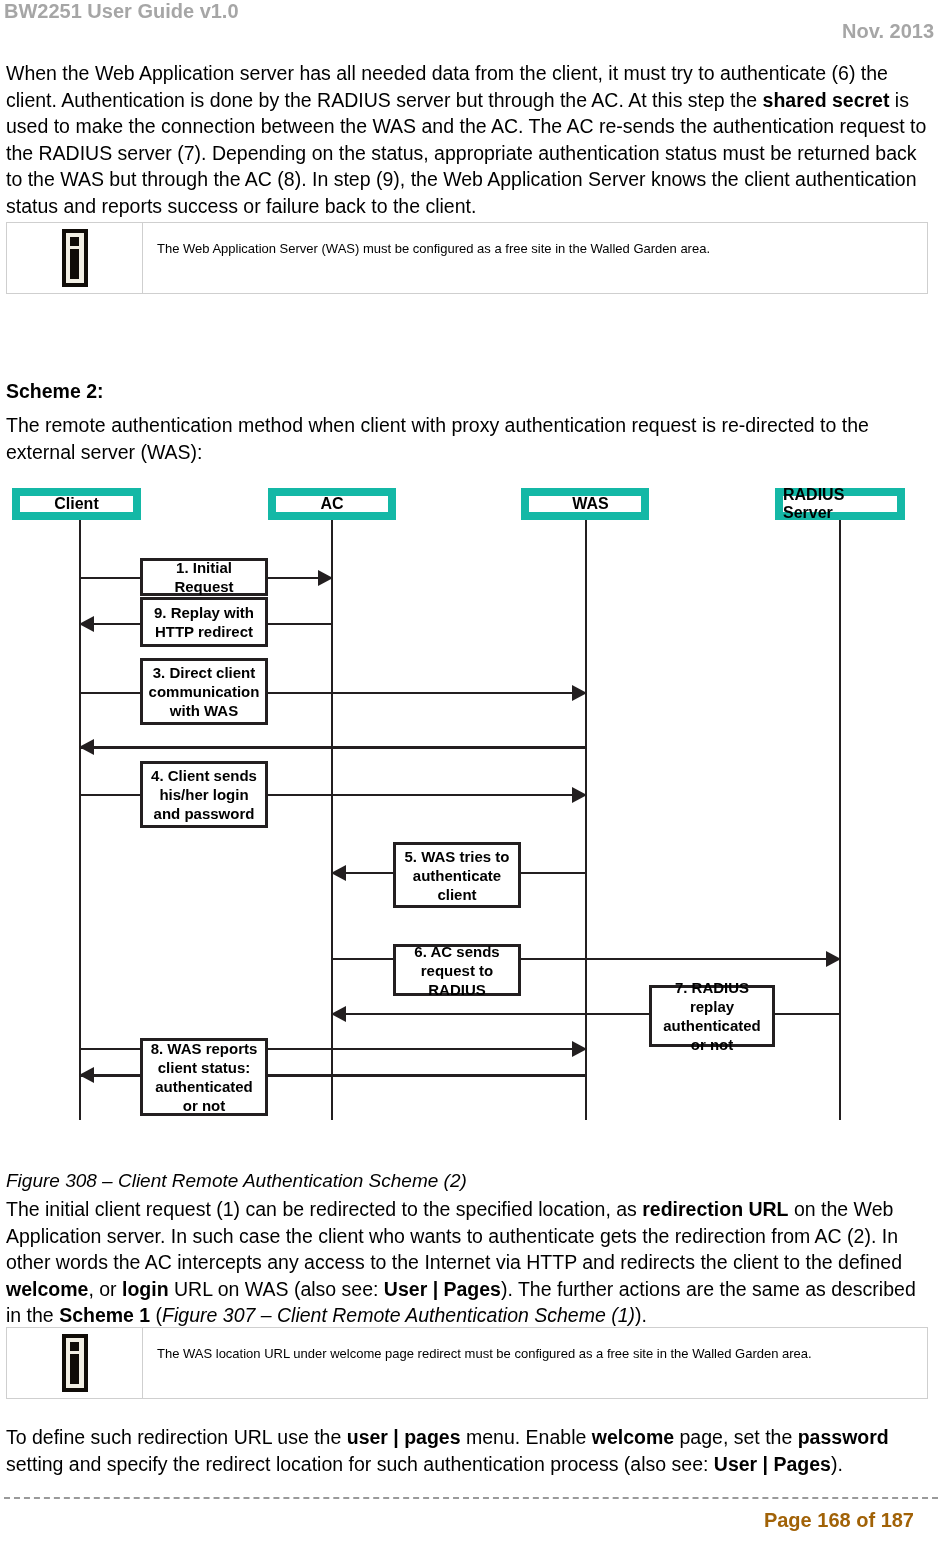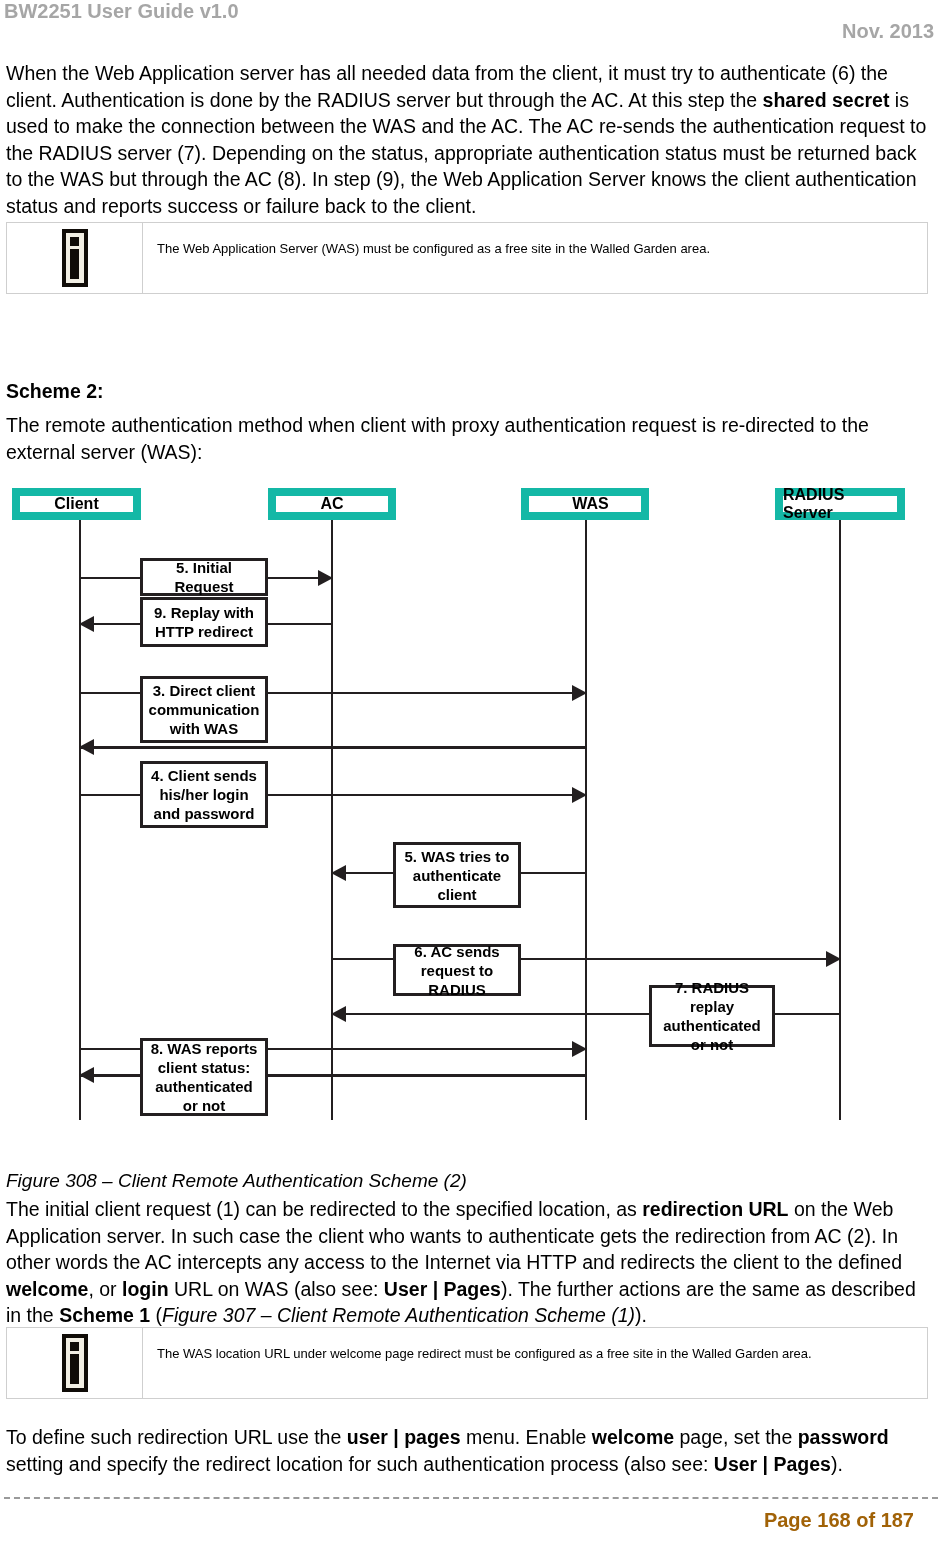--- a/index.html
+++ b/index.html
@@ -235,29 +235,29 @@
       <span>RADIUS Server</span>
     </div>
 
     <div class="lifeline" style="left:79px;  top:40px; height:600px;"></div>
     <div class="lifeline" style="left:331px; top:40px; height:600px;"></div>
     <div class="lifeline" style="left:585px; top:40px; height:600px;"></div>
     <div class="lifeline" style="left:839px; top:40px; height:600px;"></div>
 
     <div class="msg-line" style="left:79px; top:97px; width:252px;"></div>
     <div class="arrow-head right" style="left:318px; top:90px;"></div>
-    <div class="msg-box" style="left:140px; top:78px; width:128px; height:38px;">5. Initial Request</div>
+    <div class="msg-box" style="left:140px; top:78px; width:128px; height:38px;">1. Initial Request</div>
 
     <div class="msg-line" style="left:79px; top:143px; width:252px;"></div>
     <div class="arrow-head left" style="left:79px; top:136px;"></div>
     <div class="msg-box" style="left:140px; top:117px; width:128px; height:50px;">9. Replay with HTTP redirect</div>
 
     <div class="msg-line" style="left:79px; top:212px; width:506px;"></div>
     <div class="arrow-head right" style="left:572px; top:205px;"></div>
-    <div class="msg-box" style="left:140px; top:196px; width:128px; height:67px;">3. Direct client communication with WAS</div>
+    <div class="msg-box" style="left:140px; top:178px; width:128px; height:67px;">3. Direct client communication with WAS</div>
 
     <div class="msg-line thick" style="left:79px; top:266px; width:506px;"></div>
     <div class="arrow-head left" style="left:79px; top:259px;"></div>
 
     <div class="msg-line" style="left:79px; top:314px; width:506px;"></div>
     <div class="arrow-head right" style="left:572px; top:307px;"></div>
     <div class="msg-box" style="left:140px; top:281px; width:128px; height:67px;">4. Client sends his/her login and password</div>
 
     <div class="msg-line" style="left:331px; top:392px; width:254px;"></div>
     <div class="arrow-head left" style="left:331px; top:385px;"></div>

